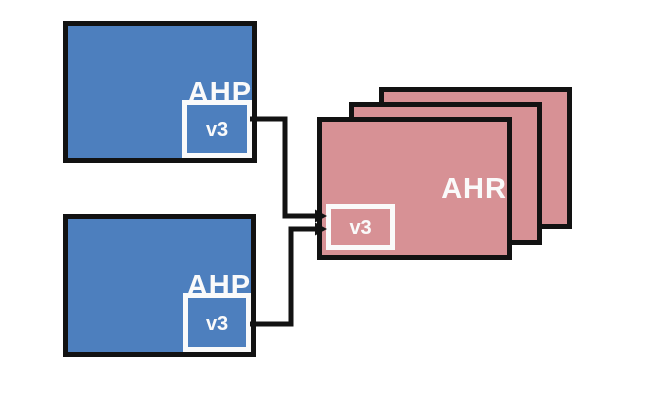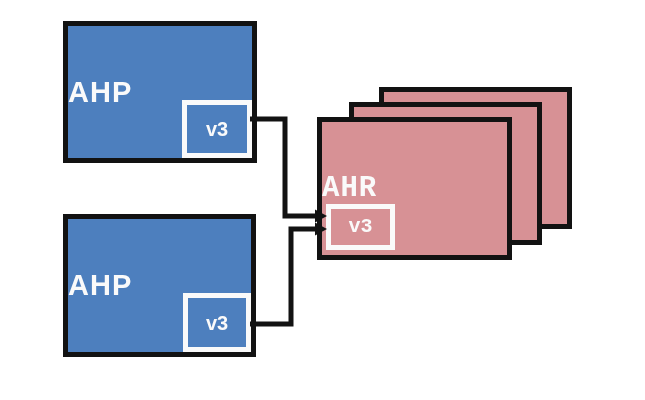--- a/index.html
+++ b/index.html
@@ -17,24 +17,24 @@
     height: 400px;
     background: var(--canvas-bg);
     overflow: hidden;
     font-family: "Liberation Sans", sans-serif;
   }
   .node {
     position: absolute;
     border: 5px solid var(--line-black);
     display: flex;
     align-items: center;
-    justify-content: flex-start;
+    justify-content: flex-end;
   }
   .node-blue { background: var(--node-blue); }
-  .node-pink { background: var(--node-pink); font-family: Liberation Mono, monospace; }
+  .node-pink { background: var(--node-pink); }
   .node-label {
     color: var(--label-white);
     font-weight: bold;
     font-size: 29px;
     letter-spacing: 1px;
     line-height: 1;
     user-select: none;
   }
   .port {
     position: absolute;

